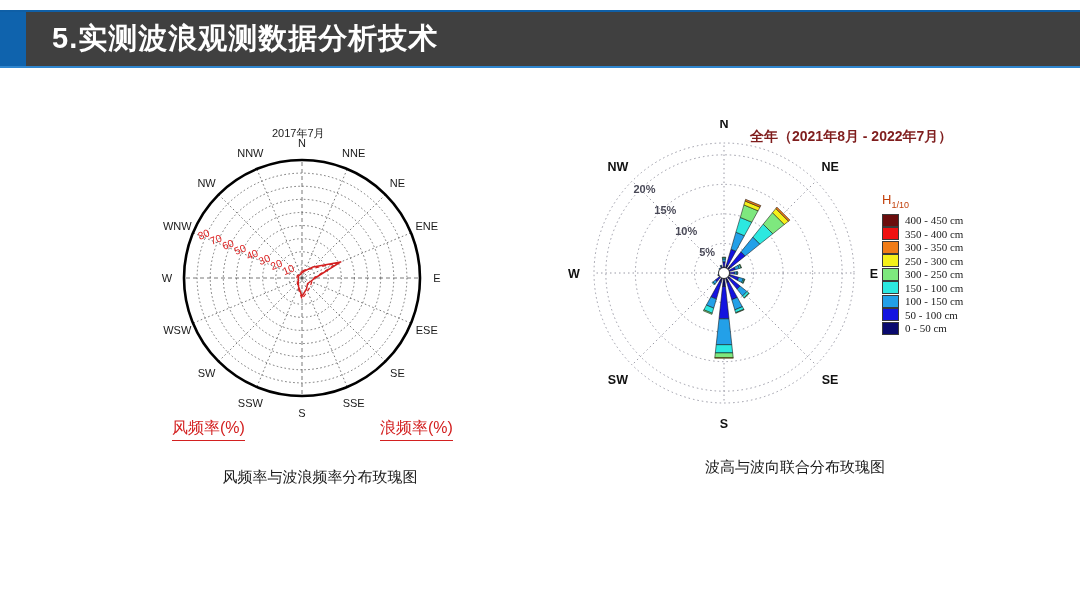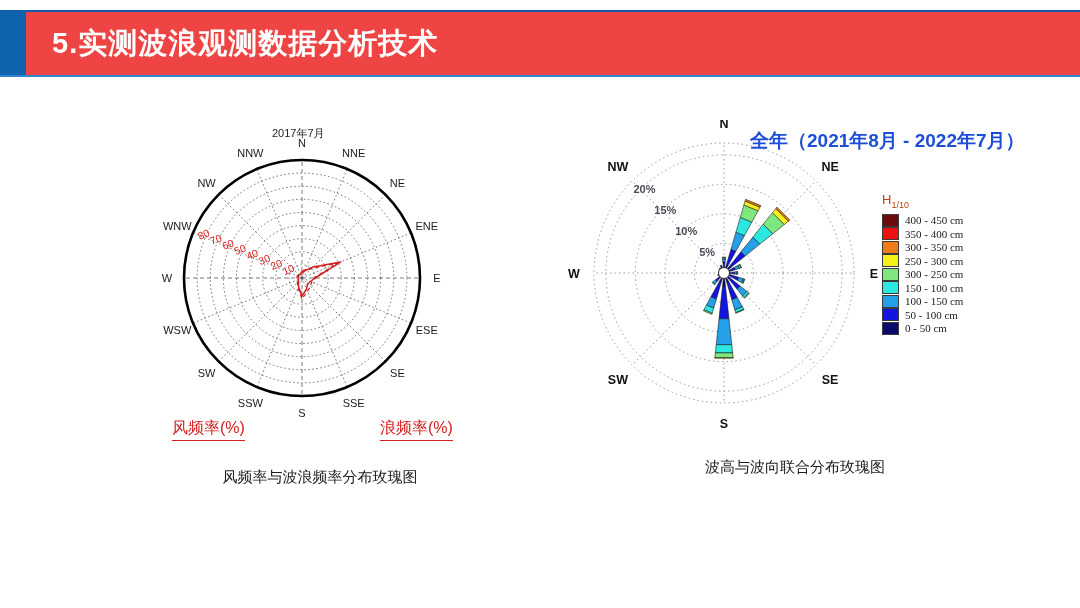--- a/index.html
+++ b/index.html
@@ -4,22 +4,22 @@
 <style>
   html,body{margin:0;padding:0;}
   body{
     width:1080px;height:608px;
     background:#ffffff;
     font-family:"Liberation Sans","DejaVu Sans",sans-serif;
     overflow:hidden;position:relative;
   }
   
   #title-banner{
-    position:absolute;left:0;top:10px;width:1080px;height:67px;
-    background:#ef4444;
+    position:absolute;left:0;top:10px;width:1080px;height:58px;
+    background:#404040;
     box-sizing:border-box;
     border-top:2px solid #0f5fa6;
     border-bottom:2px solid #2f86cf;
   }
   #title-banner .edge-left{
     position:absolute;left:0;top:0;width:26px;height:100%;
     background:#0f63ad;
   }
   #title-text{
     position:absolute;left:52px;top:50%;transform:translateY(-50%);
@@ -36,21 +36,21 @@
     font-family:"Liberation Serif","DejaVu Serif",serif;
     font-size:15px;color:#1a1a1a;
   }
   #left-caption{top:348px;}
   #right-caption{top:338px;}
 
   .mini-title{
     position:absolute;font-size:11px;color:#222;white-space:nowrap;
   }
   #left-chart-title{left:122px;top:6px;}
-  #right-chart-title{left:190px;top:8px;font-size:19px;font-weight:bold;color:#1d4ed8;}
+  #right-chart-title{left:190px;top:8px;font-size:14px;font-weight:bold;color:#7f1d1d;}
 
   svg{display:block;}
 
   .axis-label{font-size:11px;fill:#1a1a1a;font-family:"Liberation Sans",sans-serif;}
   .axis-label-b{font-size:12.5px;fill:#111;font-weight:bold;font-family:"Liberation Sans",sans-serif;}
   .ring-label{font-size:10.5px;fill:#d22;font-family:"Liberation Sans",sans-serif;}
   .pct-label{font-size:11px;fill:#4a4a58;font-weight:bold;font-family:"Liberation Sans",sans-serif;}
 
   .red-tag{
     position:absolute;font-size:16px;color:#d32020;

